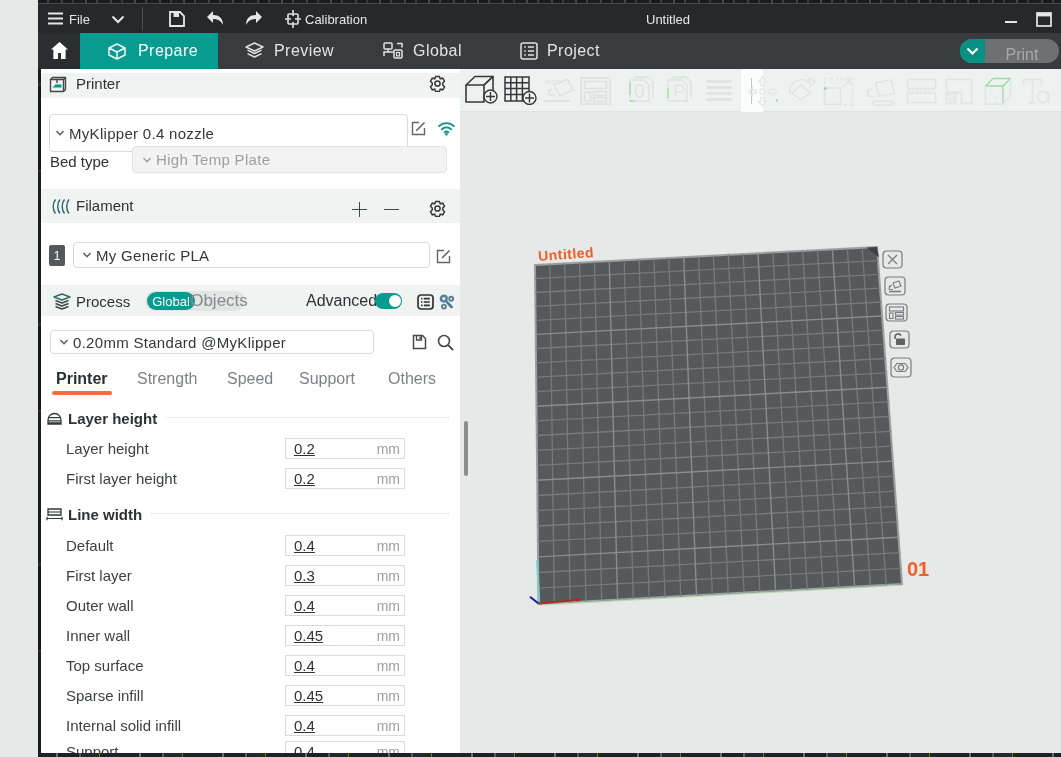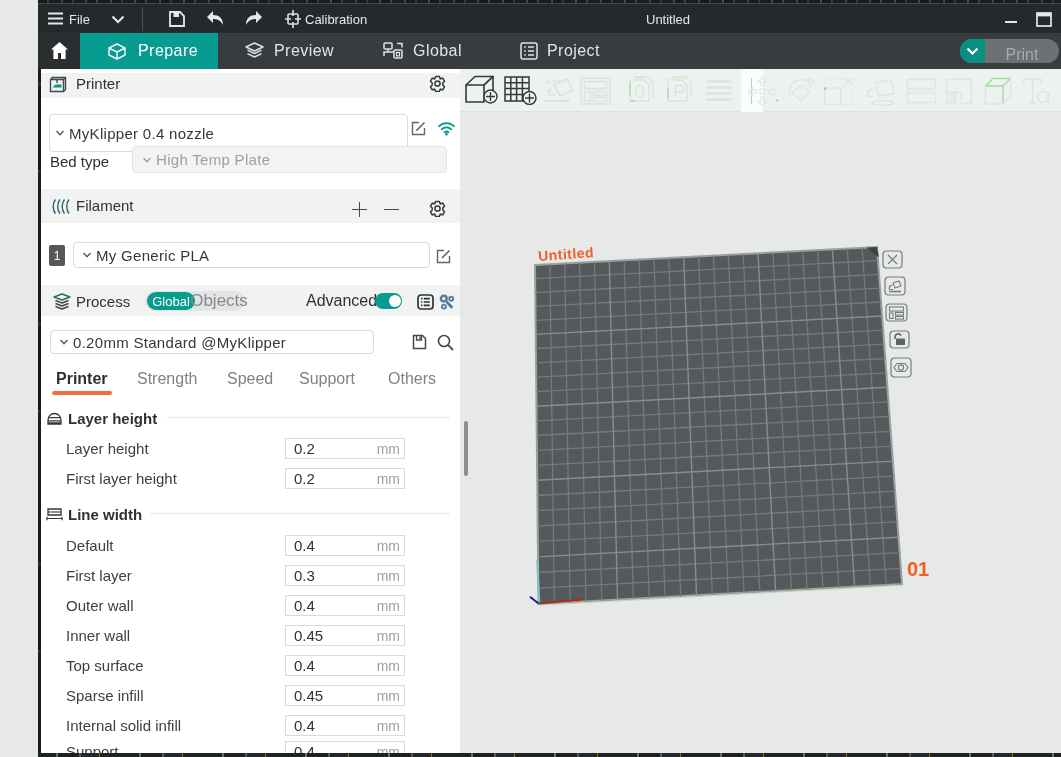--- a/index.html
+++ b/index.html
@@ -23,21 +23,21 @@
 
 #panel { left:3px; top:69px; width:419px; height:688px; background:#ffffff; }
 .strip { position:absolute; left:0; width:419px; background:#f1f2f2; }
 .htxt { position:absolute; font-size:15px; color:#2e3234; font-weight:400; }
 .combo { position:absolute; background:#fff; border:1px solid #d8dbdb; border-radius:4px;
   font-size:15px; color:#33383b; display:flex; align-items:center; letter-spacing:0.3px; }
 .chev { width:10px; height:10px; margin:0 4px 0 5px; flex:none; }
 .lbl { position:absolute; font-size:15px; color:#3c4144; }
 .vbox { position:absolute; left:244px; width:120px; height:21px; background:#fff;
   border:1px solid #d8dbdb; font-size:15px; color:#2f3335; }
-.vbox .v { position:absolute; left:8px; top:1px; }
+.vbox .v { position:absolute; left:8px; top:1px;text-decoration:underline; }
 .vbox .u { position:absolute; right:4px; top:2px; color:#9ba0a2; font-size:14px; }
 .grp { position:absolute; font-size:15px; font-weight:700; color:#2e3234; }
 .dot { position:absolute; border-top:1px dotted #d4d7d7; height:0; }
 
 #viewport { left:422px; top:112px; width:639px; height:642px; background:#e7e8e8; }
 .orange { position:absolute; color:#ee5f28; font-weight:700; }
 </style></head>
 <body>
 <div id="stage">
 <div class="abs" id="topstrip"></div>

